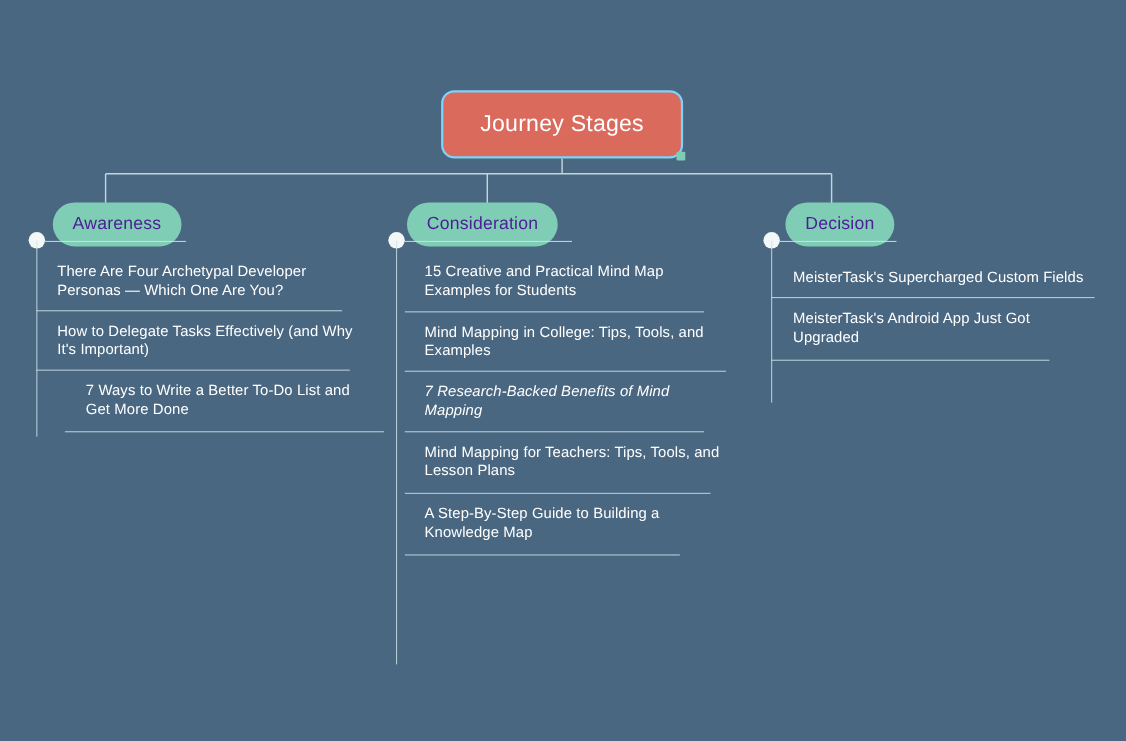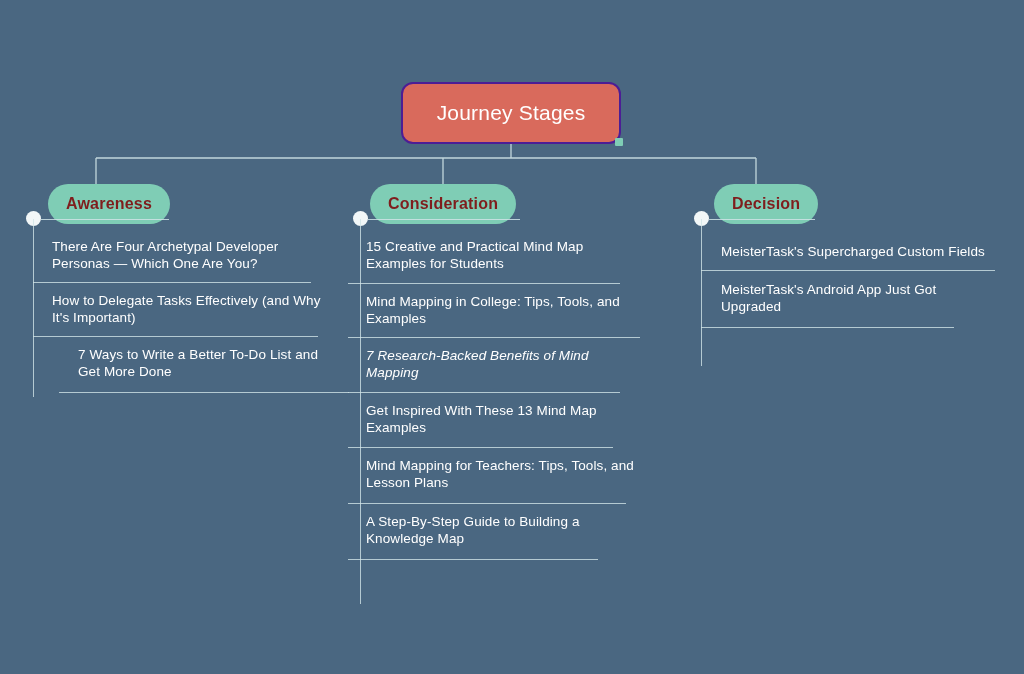--- a/index.html
+++ b/index.html
@@ -34,21 +34,21 @@
 
   
   .root-node {
     position: absolute;
     left: 401px;
     top: 82px;
     width: 220px;
     height: 62px;
     box-sizing: border-box;
     background: #d96a5c;
-    border: 2px solid #4c1d95;
+    border: 2px solid #7dd3fc;
     border-radius: 12px;
     display: flex;
     align-items: center;
     justify-content: center;
   }
   .root-label {
     color: #ffffff;
     font-size: 21px;
     font-weight: 400;
     letter-spacing: 0.2px;
@@ -73,23 +73,23 @@
     height: 40px;
     box-sizing: border-box;
     background: #7fcdb5;
     border-radius: 20px;
     display: flex;
     align-items: center;
     justify-content: center;
     padding: 0 18px;
   }
   .branch-pill-label {
-    color: #7f1d1d;
+    color: #4c1d95;
     font-size: 16px;
-    font-weight: bold;
+    font-weight: normal;
     letter-spacing: 0.2px;
     white-space: nowrap;
   }
   .branch-bullet {
     position: absolute;
     width: 15px;
     height: 15px;
     background: #f2f7f8;
     border-radius: 50%;
     box-sizing: border-box;
@@ -190,41 +190,37 @@
 
     <div class="branch-pill" style="left:370px; top:184px;text-align:center;">
       <span class="branch-pill-label">Consideration</span>
     </div>
     <div class="branch-bullet" style="left:353px; top:211px;">
     </div>
     <div class="branch-pill-underline" style="left:368px; top:219px; width:152px;"></div>
 
     <div class="spine" style="left:360px; top:219px; height:385px;"></div>
 
-    <div class="child-list" style="left:348px; top:231px; width:292px;">
+    <div class="child-list" style="left:368px; top:231px; width:292px;">
 
       <div class="child-item" style="height:53px; padding:7px 0 0 18px;">
         <span class="child-text">15 Creative and Practical Mind Map Examples for Students</span>
         <div class="child-underline" style="width:272px;"></div>
       </div>
 
       <div class="child-item" style="height:54px; padding:9px 0 0 18px;">
         <span class="child-text">Mind Mapping in College: Tips, Tools, and Examples</span>
         <div class="child-underline" style="width:292px;"></div>
       </div>
 
       <div class="child-item" style="height:55px; padding:9px 0 0 18px;font-style:italic;">
         <span class="child-text">7 Research-Backed Benefits of Mind Mapping</span>
         <div class="child-underline" style="width:272px;"></div>
       </div>
 
-      <div class="child-item" style="height:55px; padding:9px 0 0 18px;">
-        <span class="child-text">Get Inspired With These 13 Mind Map Examples</span>
-        <div class="child-underline" style="width:265px;"></div>
-      </div>
 
 
       <div class="child-item" style="height:56px; padding:9px 0 0 18px;">
         <span class="child-text">Mind Mapping for Teachers: Tips, Tools, and Lesson Plans</span>
         <div class="child-underline" style="width:278px;"></div>
       </div>
 
       <div class="child-item" style="height:56px; padding:9px 0 0 18px;">
         <span class="child-text">A Step-By-Step Guide to Building a Knowledge Map</span>
         <div class="child-underline" style="width:250px;"></div>

